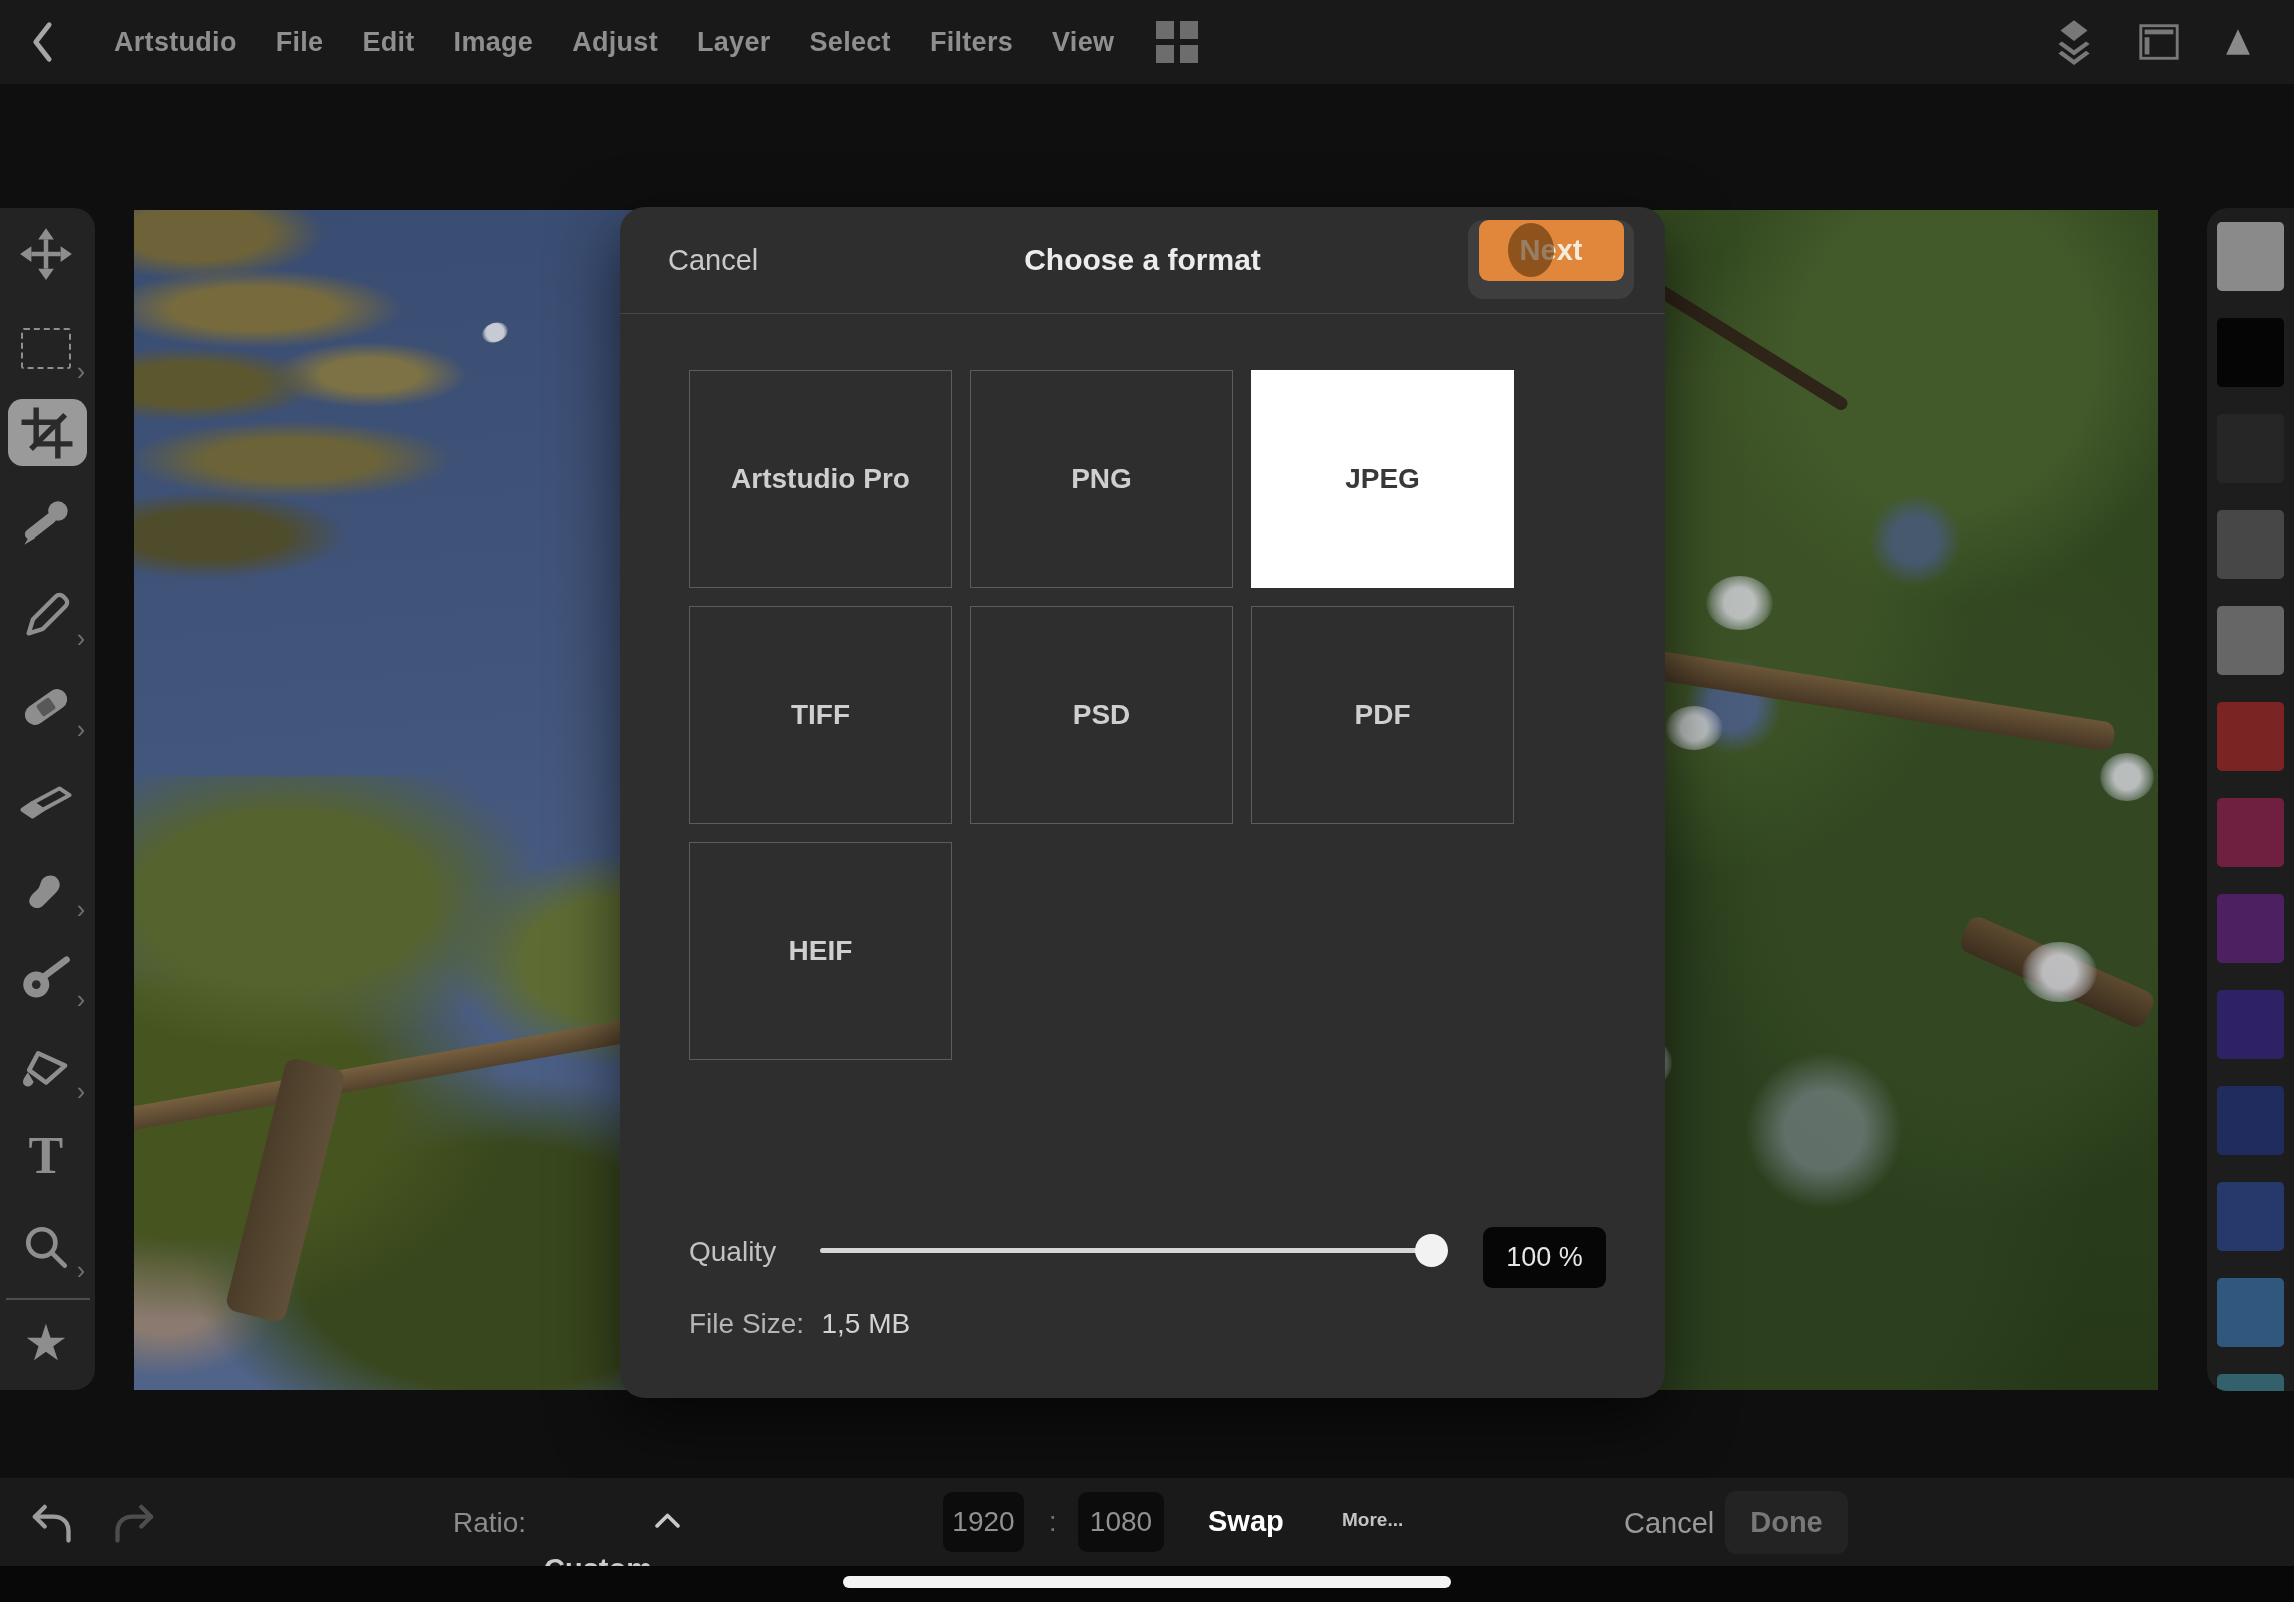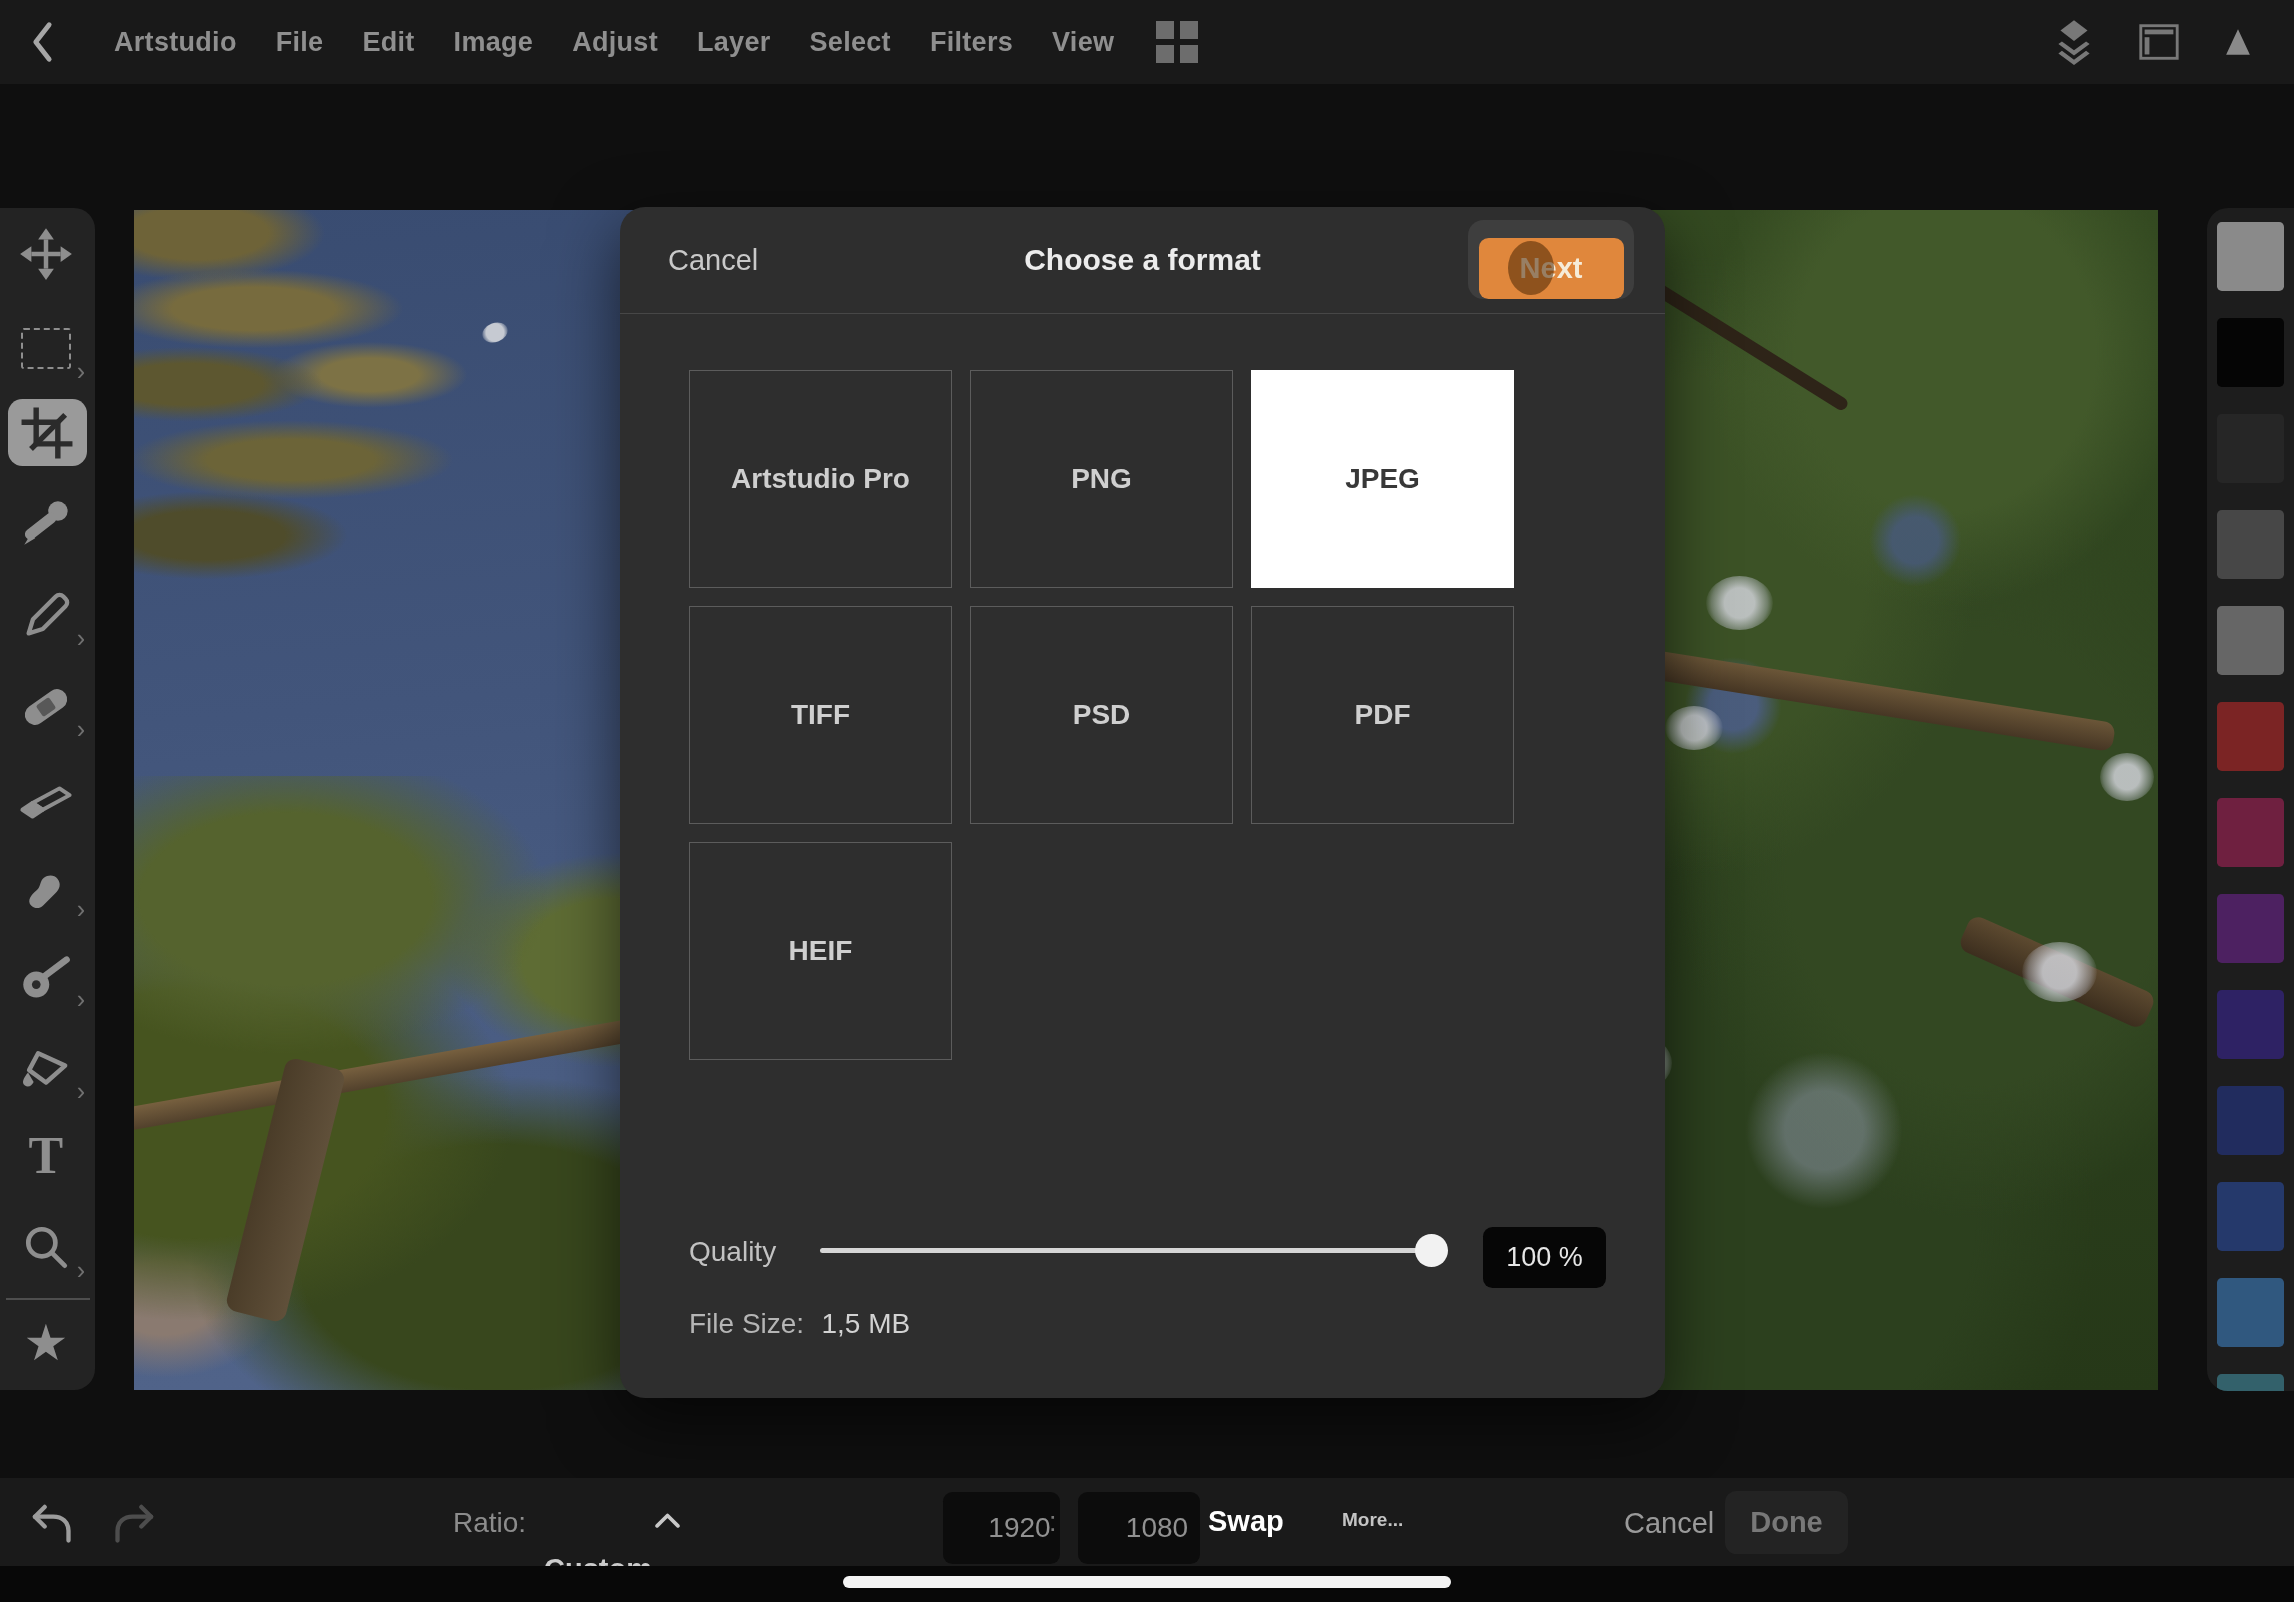--- a/index.html
+++ b/index.html
@@ -81,21 +81,21 @@
   .swatch{width:67px;height:69px;border-radius:4.8px;flex:0 0 auto;}
   
   .modal{position:absolute;left:620px;top:207px;width:1045px;height:1191px;background:#2e2e2e;
          border-radius:25px;box-shadow:0 23px 67px rgba(0,0,0,.6);}
   .modal-header{position:absolute;left:0;top:0;width:100%;height:106px;}
   .modal-cancel{position:absolute;left:48px;top:0;height:106px;display:flex;align-items:center;
                 font-size:29px;color:#c9c9c9;}
   .modal-title{position:absolute;left:0;top:0;width:100%;height:106px;display:flex;
                align-items:center;justify-content:center;font-size:30px;font-weight:700;color:#ececec;}
   .next-ring{position:absolute;right:31px;top:12.5px;width:166px;height:79px;background:#3e3e3e;
-             border-radius:15.4px;display:flex;align-items:flex-end;justify-content:center;}
+             border-radius:15.4px;display:flex;align-items:flex-start;justify-content:center;}
   .next-btn{position:relative;width:145px;height:61px;background:#e0873c;border-radius:9.6px;
             display:flex;align-items:center;justify-content:center;font-size:29px;font-weight:600;
             color:#f6ecd9;overflow:hidden;}
   .touch-dot{position:absolute;left:29px;top:3.8px;width:46px;height:54px;border-radius:50%;
              background:rgba(74,38,4,.55);}
   .modal-divider{position:absolute;left:0;top:106px;width:100%;height:1px;background:#474747;}
   .format-grid{position:absolute;left:69px;top:163px;display:grid;
                grid-template-columns:repeat(3,263px);grid-auto-rows:218px;column-gap:61px;row-gap:64px;gap:18px;}
   .tile{border:1px solid #5c5c5c;display:flex;align-items:center;justify-content:center;
         font-size:28px;font-weight:700;color:#cfcfcf;background:transparent;box-sizing:border-box;}
@@ -108,22 +108,22 @@
            border-radius:9.6px;display:flex;align-items:center;justify-content:center;
            font-size:27px;color:#e6e6e6;}
   .filesize-row{position:absolute;left:69px;top:1101px;font-size:28px;color:#b5b5b5;}
   .filesize-row b{font-weight:400;color:#d2d2d2;margin-left:17.3px;}
   
   .bottombar{position:absolute;left:0;top:1478px;width:2294px;height:88px;background:#1a1a1a;}
   .bb-icon{position:absolute;top:17.3px;}
   .ratio-label{position:absolute;left:453px;top:29px;font-size:28px;color:#8c8c8c;}
   .ratio-value{position:absolute;left:544px;top:27px;font-size:29px;font-weight:700;color:#cccccc;margin-top:48px;}
   .ratio-chevron{position:absolute;left:655px;top:35px;}
-  .dim-box{position:absolute;top:14.4px;height:72px;background:#0c0c0c;border-radius:9.6px;
-           display:flex;align-items:center;justify-content:center;font-size:28px;color:#919191;padding-left:36px;}
+  .dim-box{position:absolute;top:14.4px;height:60px;background:#0c0c0c;border-radius:9.6px;
+           display:flex;align-items:center;justify-content:center;font-size:28px;color:#919191;}
   .w-box{left:943px;width:81px;}
   .colon{position:absolute;left:1049px;top:29px;font-size:27px;color:#777;}
   .h-box{left:1078px;width:86px;}
   .swap-label{position:absolute;left:1208px;top:27px;font-size:29px;font-weight:700;color:#ffffff;}
   .more-label{position:absolute;left:1342px;top:31px;font-size:19px;font-weight:700;color:#c4c4c4;}
   .bb-cancel{position:absolute;left:1624px;top:29px;font-size:29px;color:#9a9a9a;}
   .done-btn{position:absolute;left:1725px;top:12.5px;width:123px;height:63px;background:#232323;
             border-radius:11.5px;display:flex;align-items:center;justify-content:center;
             font-size:29px;font-weight:700;color:#787878;}
   

